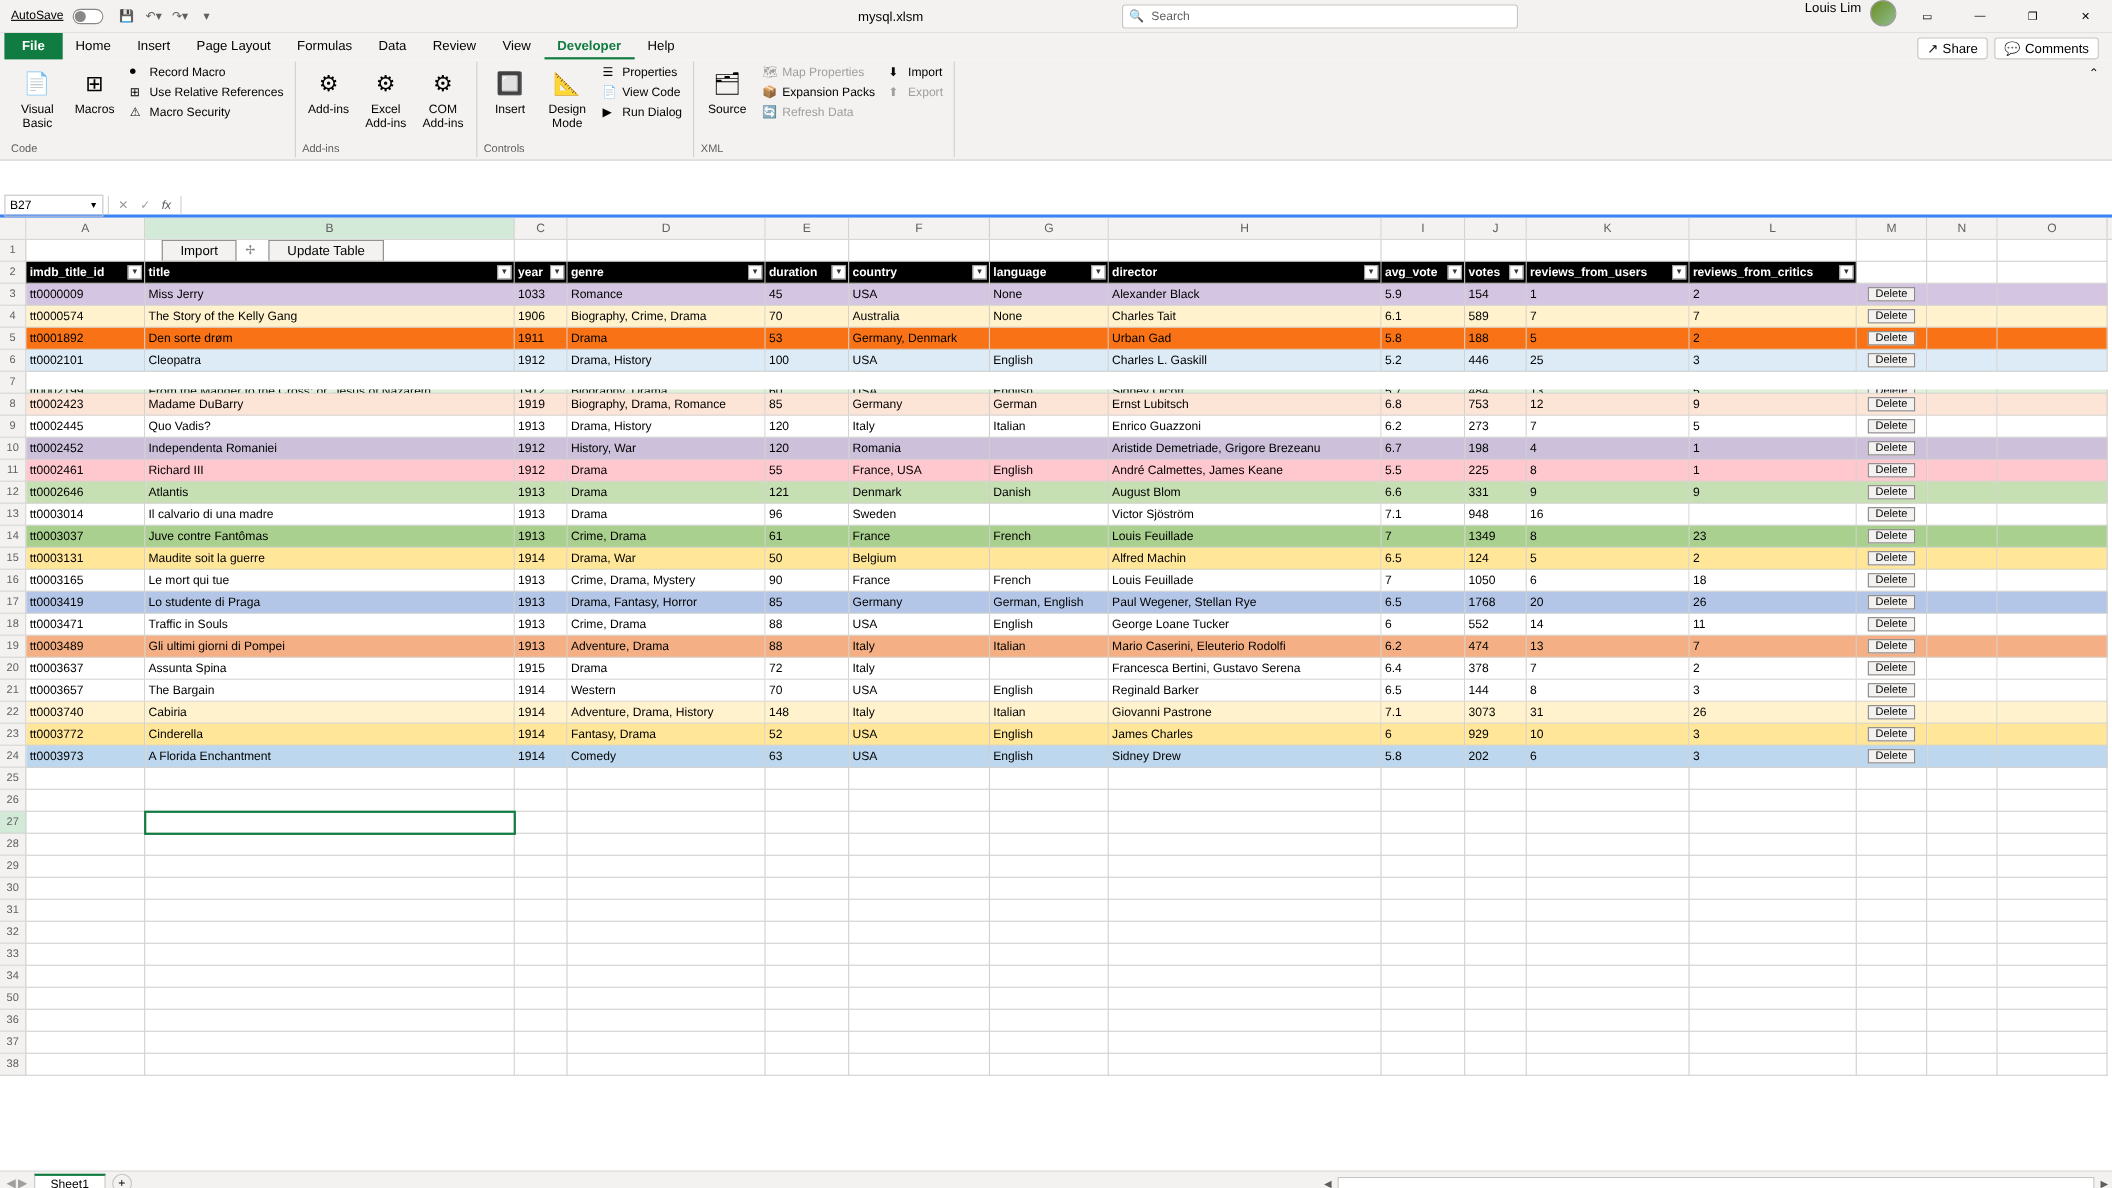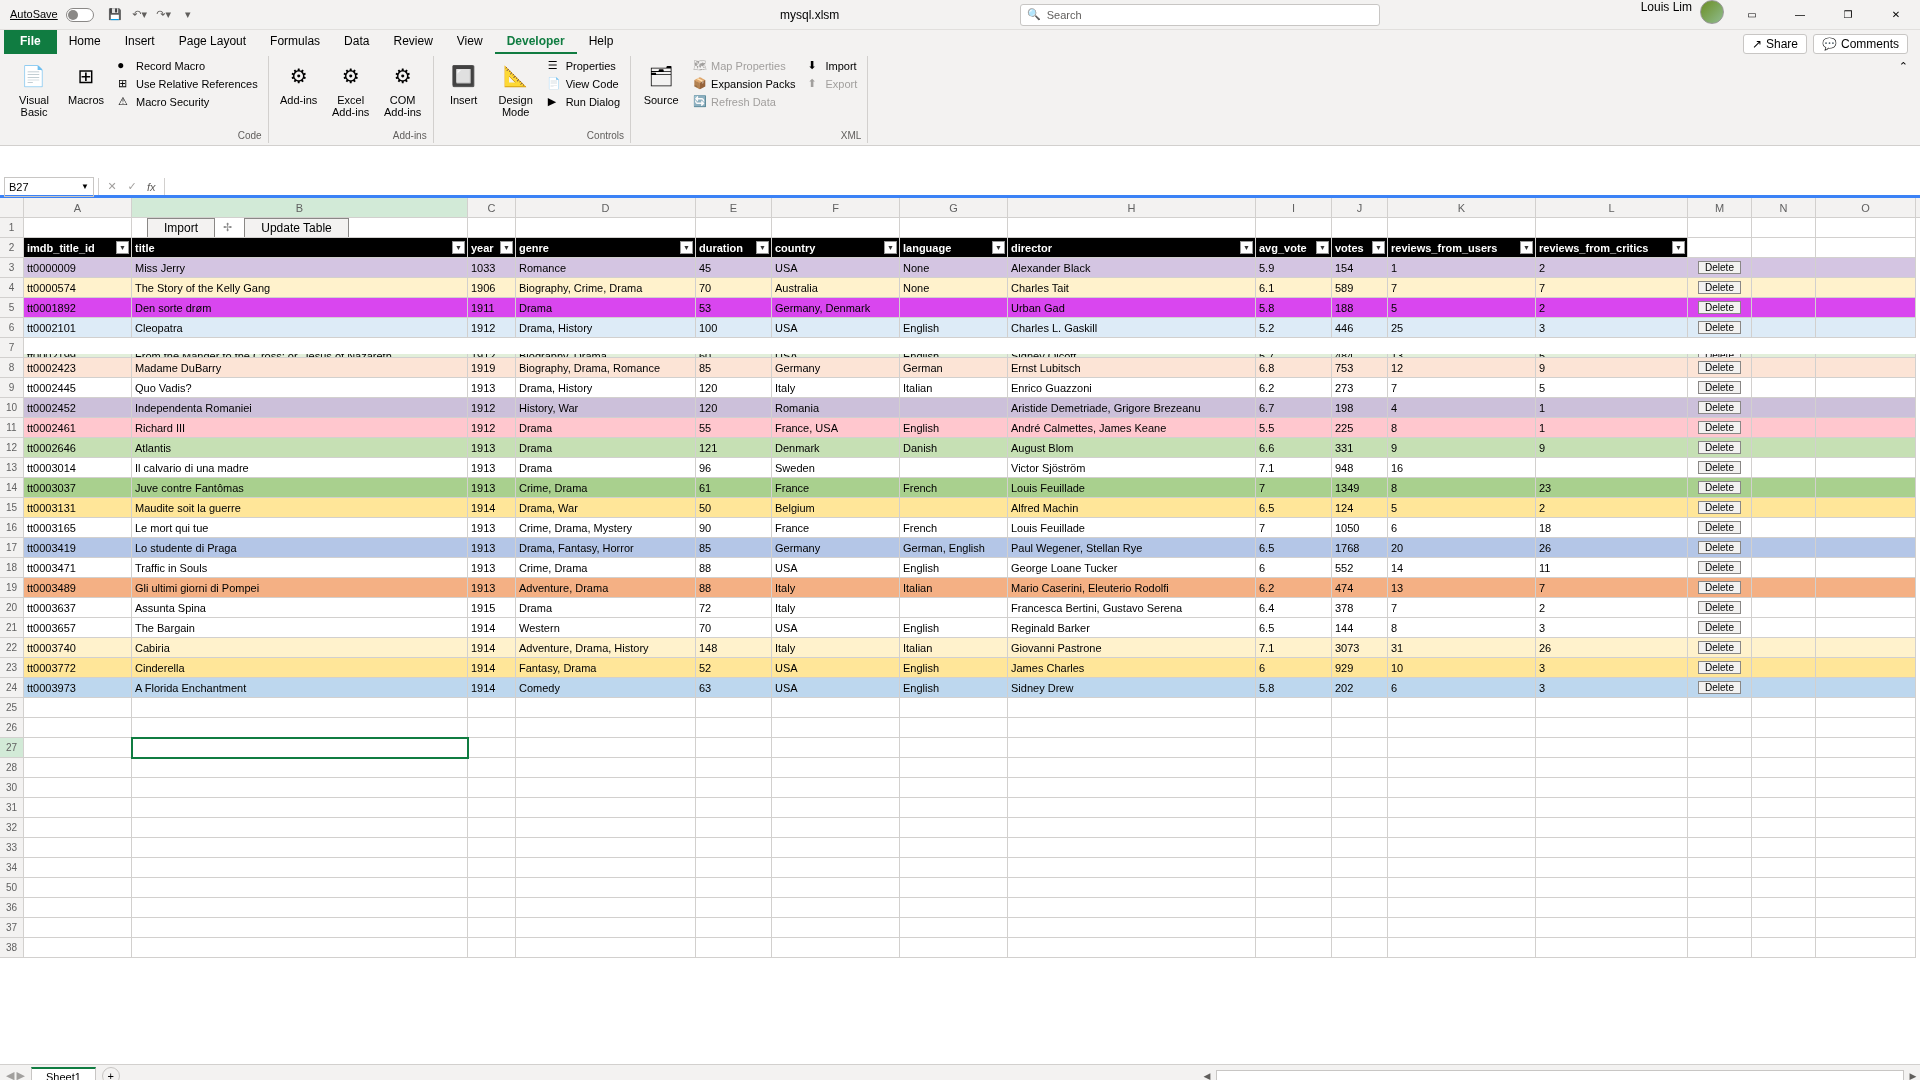--- a/index.html
+++ b/index.html
@@ -24,21 +24,21 @@
 .tab { padding: 4px 12px; font-size: 12px; cursor: pointer; border-bottom: 2px solid transparent; }
 .tab.file { background: #107c41; color: #fff; font-weight: 600; padding: 4px 16px; }
 .tab.active { border-bottom-color: #107c41; color: #107c41; font-weight: 600; }
 .ribbon-right { margin-left: auto; display: flex; gap: 6px; padding-right: 8px; }
 .rbtn { padding: 2px 8px; border: 1px solid #c8c6c4; border-radius: 3px; font-size: 12px; background: #fff; cursor: pointer; display: flex; align-items: center; gap: 4px; }
 
 
 .ribbon { height: 92px; background: #f3f2f1; border-bottom: 1px solid #d2d0ce; display: flex; padding: 2px 4px; }
 .group { display: flex; flex-direction: column; border-right: 1px solid #d2d0ce; padding: 2px 6px; }
 .group-content { flex: 1; display: flex; gap: 4px; align-items: flex-start; }
-.group-label { text-align: right; font-size: 10px; color: #605e5c; padding-top: 2px; }
+.group-label { text-align: left; font-size: 10px; color: #605e5c; padding-top: 2px; }
 .big-btn { display: flex; flex-direction: column; align-items: center; gap: 2px; padding: 2px 4px; cursor: pointer; font-size: 11px; text-align: center; width: 48px; }
 .big-btn .icon { width: 32px; height: 32px; display: flex; align-items: center; justify-content: center; font-size: 20px; }
 .small-btns { display: flex; flex-direction: column; gap: 2px; }
 .small-btn { display: flex; align-items: center; gap: 4px; padding: 1px 4px; font-size: 11px; cursor: pointer; white-space: nowrap; }
 .small-btn .icon { width: 14px; height: 14px; font-size: 11px; }
 .collapse-ribbon { margin-left: auto; padding: 4px 8px; cursor: pointer; align-self: flex-start; }
 
 
 .formula-bar { height: 20px; border-bottom: 3px solid #3b82f6; display: flex; align-items: center; background: #fff; margin-top: 32px; }
 .name-box { width: 90px; height: 20px; border: 1px solid #c8c6c4; margin: 0 4px; padding: 0 4px; font-size: 11px; display: flex; align-items: center; justify-content: space-between; }
@@ -68,21 +68,21 @@
 
 .sheet-btn { background: #f3f2f1; border: 1px solid #8a8886; padding: 2px 16px; font-size: 12px; cursor: pointer; margin-left: 12px; }
 
 
 .th-cell { background: #000; color: #fff; font-weight: 600; position: relative; }
 .filter-arrow { position: absolute; right: 2px; top: 3px; width: 13px; height: 13px; background: #fff; border: 1px solid #999; display: flex; align-items: center; justify-content: center; font-size: 7px; color: #333; }
 
 
 .row-c0 { background: #d4c5e2; } 
 .row-c1 { background: #fff2cc; } 
-.row-c2 { background: #d946ef; } 
+.row-c2 { background: #f97316; } 
 .row-c3 { background: #ddebf7; } 
 .row-c4 { background: #e2efda; margin-top: 16px; } 
 .row-c5 { background: #fce4d6; } 
 .row-c6 { background: #fff; }
 .row-c7 { background: #ccc0da; }
 .row-c8 { background: #ffc7ce; } 
 .row-c9 { background: #c6e0b4; }
 .row-c12 { background: #fff; }
 .row-c13 { background: #a9d08e; } 
 .row-c14 { background: #ffe699; }
@@ -853,20 +853,38 @@
         <div class="cell cH"></div>
         <div class="cell cI"></div>
         <div class="cell cJ"></div>
         <div class="cell cK"></div>
         <div class="cell cL"></div>
         <div class="cell cM"></div>
         <div class="cell cN"></div>
         <div class="cell cO"></div>
       </div>
       <div class="row">
+        <div class="row-h">29</div>
+        <div class="cell cA"></div>
+        <div class="cell cB"></div>
+        <div class="cell cC"></div>
+        <div class="cell cD"></div>
+        <div class="cell cE"></div>
+        <div class="cell cF"></div>
+        <div class="cell cG"></div>
+        <div class="cell cH"></div>
+        <div class="cell cI"></div>
+        <div class="cell cJ"></div>
+        <div class="cell cK"></div>
+        <div class="cell cL"></div>
+        <div class="cell cM"></div>
+        <div class="cell cN"></div>
+        <div class="cell cO"></div>
+      </div>
+      <div class="row">
         <div class="row-h">30</div>
         <div class="cell cA"></div>
         <div class="cell cB"></div>
         <div class="cell cC"></div>
         <div class="cell cD"></div>
         <div class="cell cE"></div>
         <div class="cell cF"></div>
         <div class="cell cG"></div>
         <div class="cell cH"></div>
         <div class="cell cI"></div>

